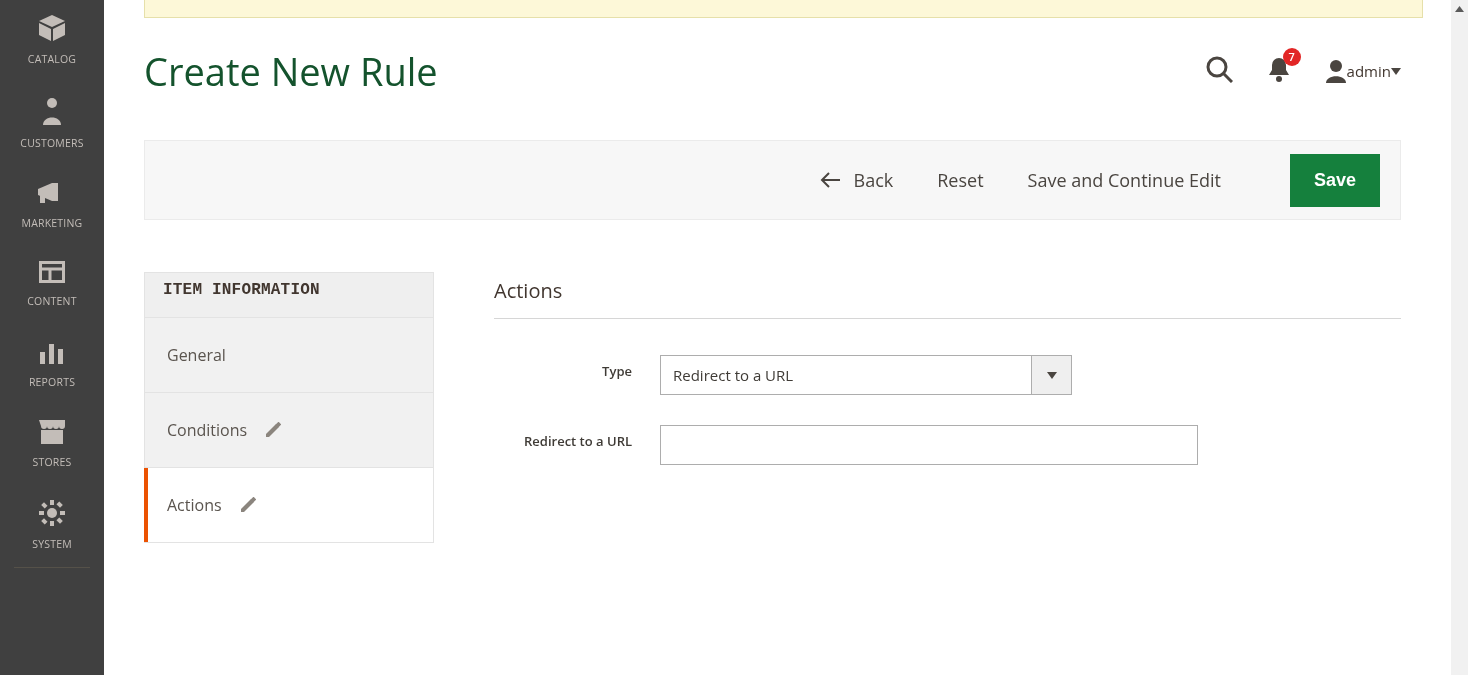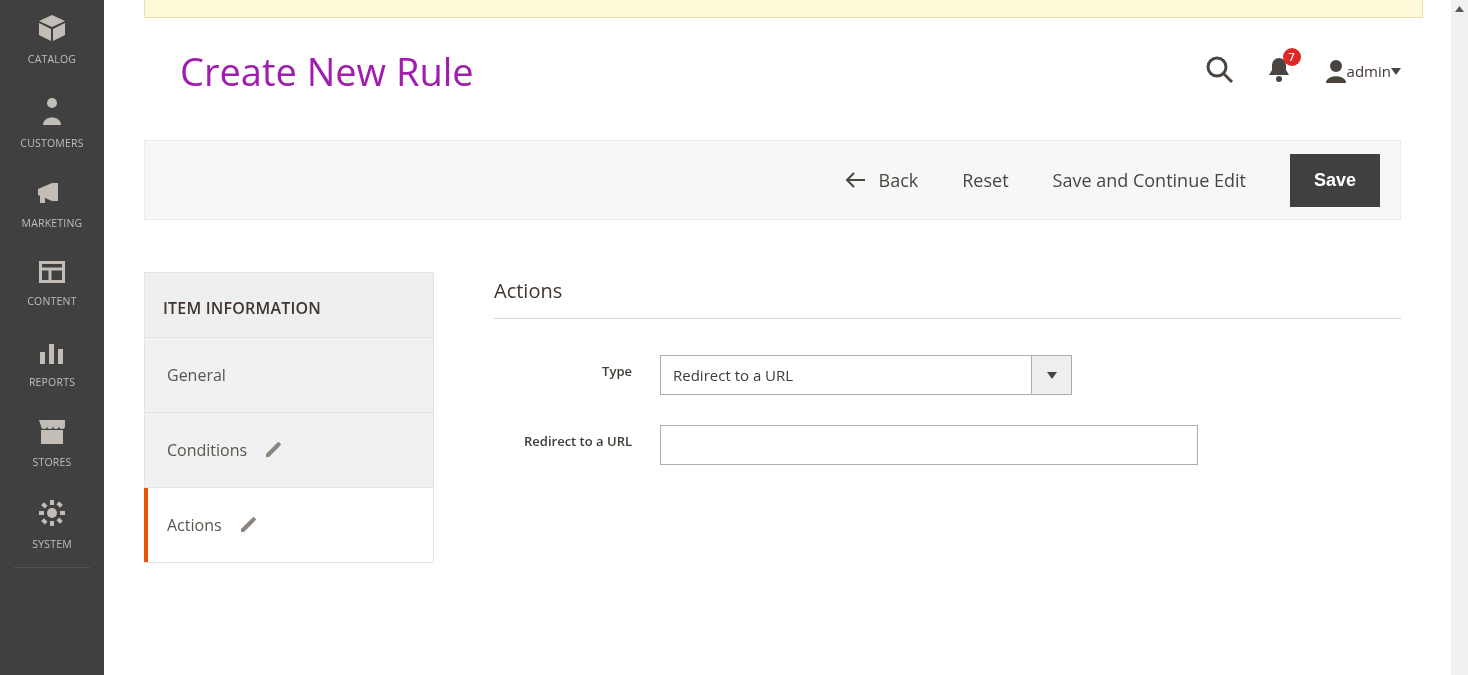--- a/index.html
+++ b/index.html
@@ -69,22 +69,21 @@
     left: 40px;
     right: 50px;
     top: 45px;
     display: flex;
     align-items: center;
     justify-content: space-between;
   }
   .page-title {
     font-size: 38px;
     font-weight: 400;
-    color: #a21caf;
-    margin-left: 36px;
+    color: #14532d;
   }
   .header-tools {
     display: flex;
     align-items: center;
     gap: 34px;
   }
   .bell-wrap { position: relative; }
   .notif-badge {
     position: absolute;
     top: -8px;
@@ -124,53 +123,55 @@
     color: #4a4540;
   }
   .action-toolbar .tb-btn {
     font-size: 18px;
     cursor: pointer;
     display: flex;
     align-items: center;
     gap: 12px;
   }
   .save-btn {
-    background: #404040;
+    background: #15803d;
     color: #fff;
     padding: 16px 24px;
     font-size: 18px;
     font-weight: 600;
     cursor: pointer;
     border: none;
+    margin-left: 25px;
   }
   
   .content-row {
     position: absolute;
     left: 40px;
     right: 50px;
     top: 272px;
     bottom: 24px;
     display: flex;
     gap: 60px;
   }
   .side-tabs {
     width: 290px;
     background: #f1f1f1;
     border: 1px solid #e3e3e3;
     border-bottom: none;
     align-self: flex-start;
   }
   .side-tabs-header {
-    padding: 24px 18px 18px 18px;
+    padding: 8px 18px 18px 18px;
     font-size: 16px;
     font-weight: 600;
     color: #41362f;
     letter-spacing: 0.2px;
     border-bottom: 1px solid #e3e3e3;
     background: #efefef;
+    font-family: Liberation Mono, monospace;
   }
   .side-tab {
     padding: 26px 22px;
     border-bottom: 1px solid #e3e3e3;
     font-size: 16px;
     cursor: pointer;
     color: #5a544e;
     display: flex;
     align-items: center;
     gap: 18px;

